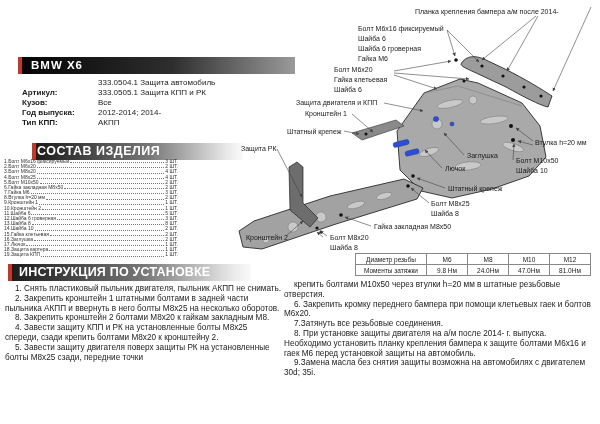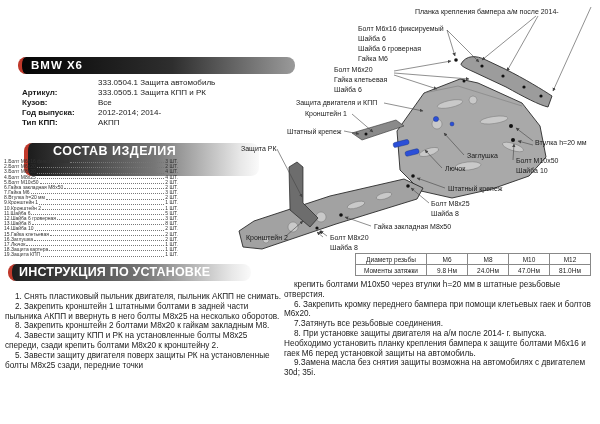--- a/index.html
+++ b/index.html
@@ -1,45 +1,45 @@
 <!DOCTYPE html>
 <html style="--red: #c0392b; --blue: #2b4fd8;"><head>
 <meta charset="utf-8">
 <style>
   :root { --red:#c0392b; --blue:#2b4fd8; }
   html,body{margin:0;padding:0;background:#fff;}
   .page{position:relative;width:600px;height:424px;background:#ffffff;overflow:hidden;
         font-family:"Liberation Sans",sans-serif;color:#1a1a1a;}
 
   .bar{position:absolute;color:#fff;font-weight:bold;border-left:4px solid var(--red);
-       white-space:nowrap;border-radius:8px;}
+       white-space:nowrap;}
   #bar-model{left:18px;top:57px;width:264px;height:17px;line-height:17px;font-size:11.5px;
        letter-spacing:1px;padding-left:9px;
        background:linear-gradient(90deg,#050505,#2e2e2e 55%,#9a9a9a);}
-  #bar-parts{left:24px;top:143px;width:206px;height:33px;line-height:16px;font-size:12.5px;
-       letter-spacing:.5px;padding-left:25px;
+  #bar-parts{left:32px;top:143px;width:206px;height:17px;line-height:16px;font-size:12.5px;
+       letter-spacing:.5px;padding-left:1px;
        background:linear-gradient(90deg,#1c1c1c,#777 55%,#e8e8e8 92%,#fafafa);}
   #bar-install{left:8px;top:264px;width:232px;height:17px;line-height:16px;font-size:12.5px;
        letter-spacing:.2px;padding-left:7px;
        background:linear-gradient(90deg,#1c1c1c,#777 55%,#e8e8e8 92%,#fafafa);}
 
   .specs{position:absolute;left:22px;top:78px;width:262px;font-size:8px;line-height:10px;}
   .spec-row{display:flex;align-items:flex-end;}
   .spec-label{width:76px;flex:none;font-weight:bold;}
   .spec-value{white-space:pre-line;}
 
   .parts{position:absolute;left:4px;top:159px;width:174px;margin:0;padding:0;list-style:none;
          font-size:5px;line-height:5.2px;color:#333;}
   .parts li{display:flex;align-items:flex-end;height:5.2px;}
   .parts .nm{flex:none;white-space:nowrap;}
   .parts .dots{flex:1;border-bottom:1px dotted #777;margin:0 1px 1px 1px;}
   .parts .qty{flex:none;white-space:nowrap;}
 
   .instr{position:absolute;font-size:8.2px;line-height:9.8px;color:#222;}
-  #instr-left{left:5px;top:292px;width:278px;}
+  #instr-left{left:5px;top:284px;width:278px;}
   #instr-right{left:284px;top:280px;width:310px;}
   .instr p{margin:0;text-indent:10px;}
 
   .torque{position:absolute;left:355px;top:253px;border-collapse:collapse;
           font-size:6.5px;color:#222;background:#fff;}
   .torque td{border:1px solid #888;text-align:center;height:10px;padding:0 2px;}
   .torque td.c0{width:66px;}
   .torque td.cn{width:36px;}
 
   .diagram{position:absolute;left:228px;top:0;width:372px;height:252px;}

